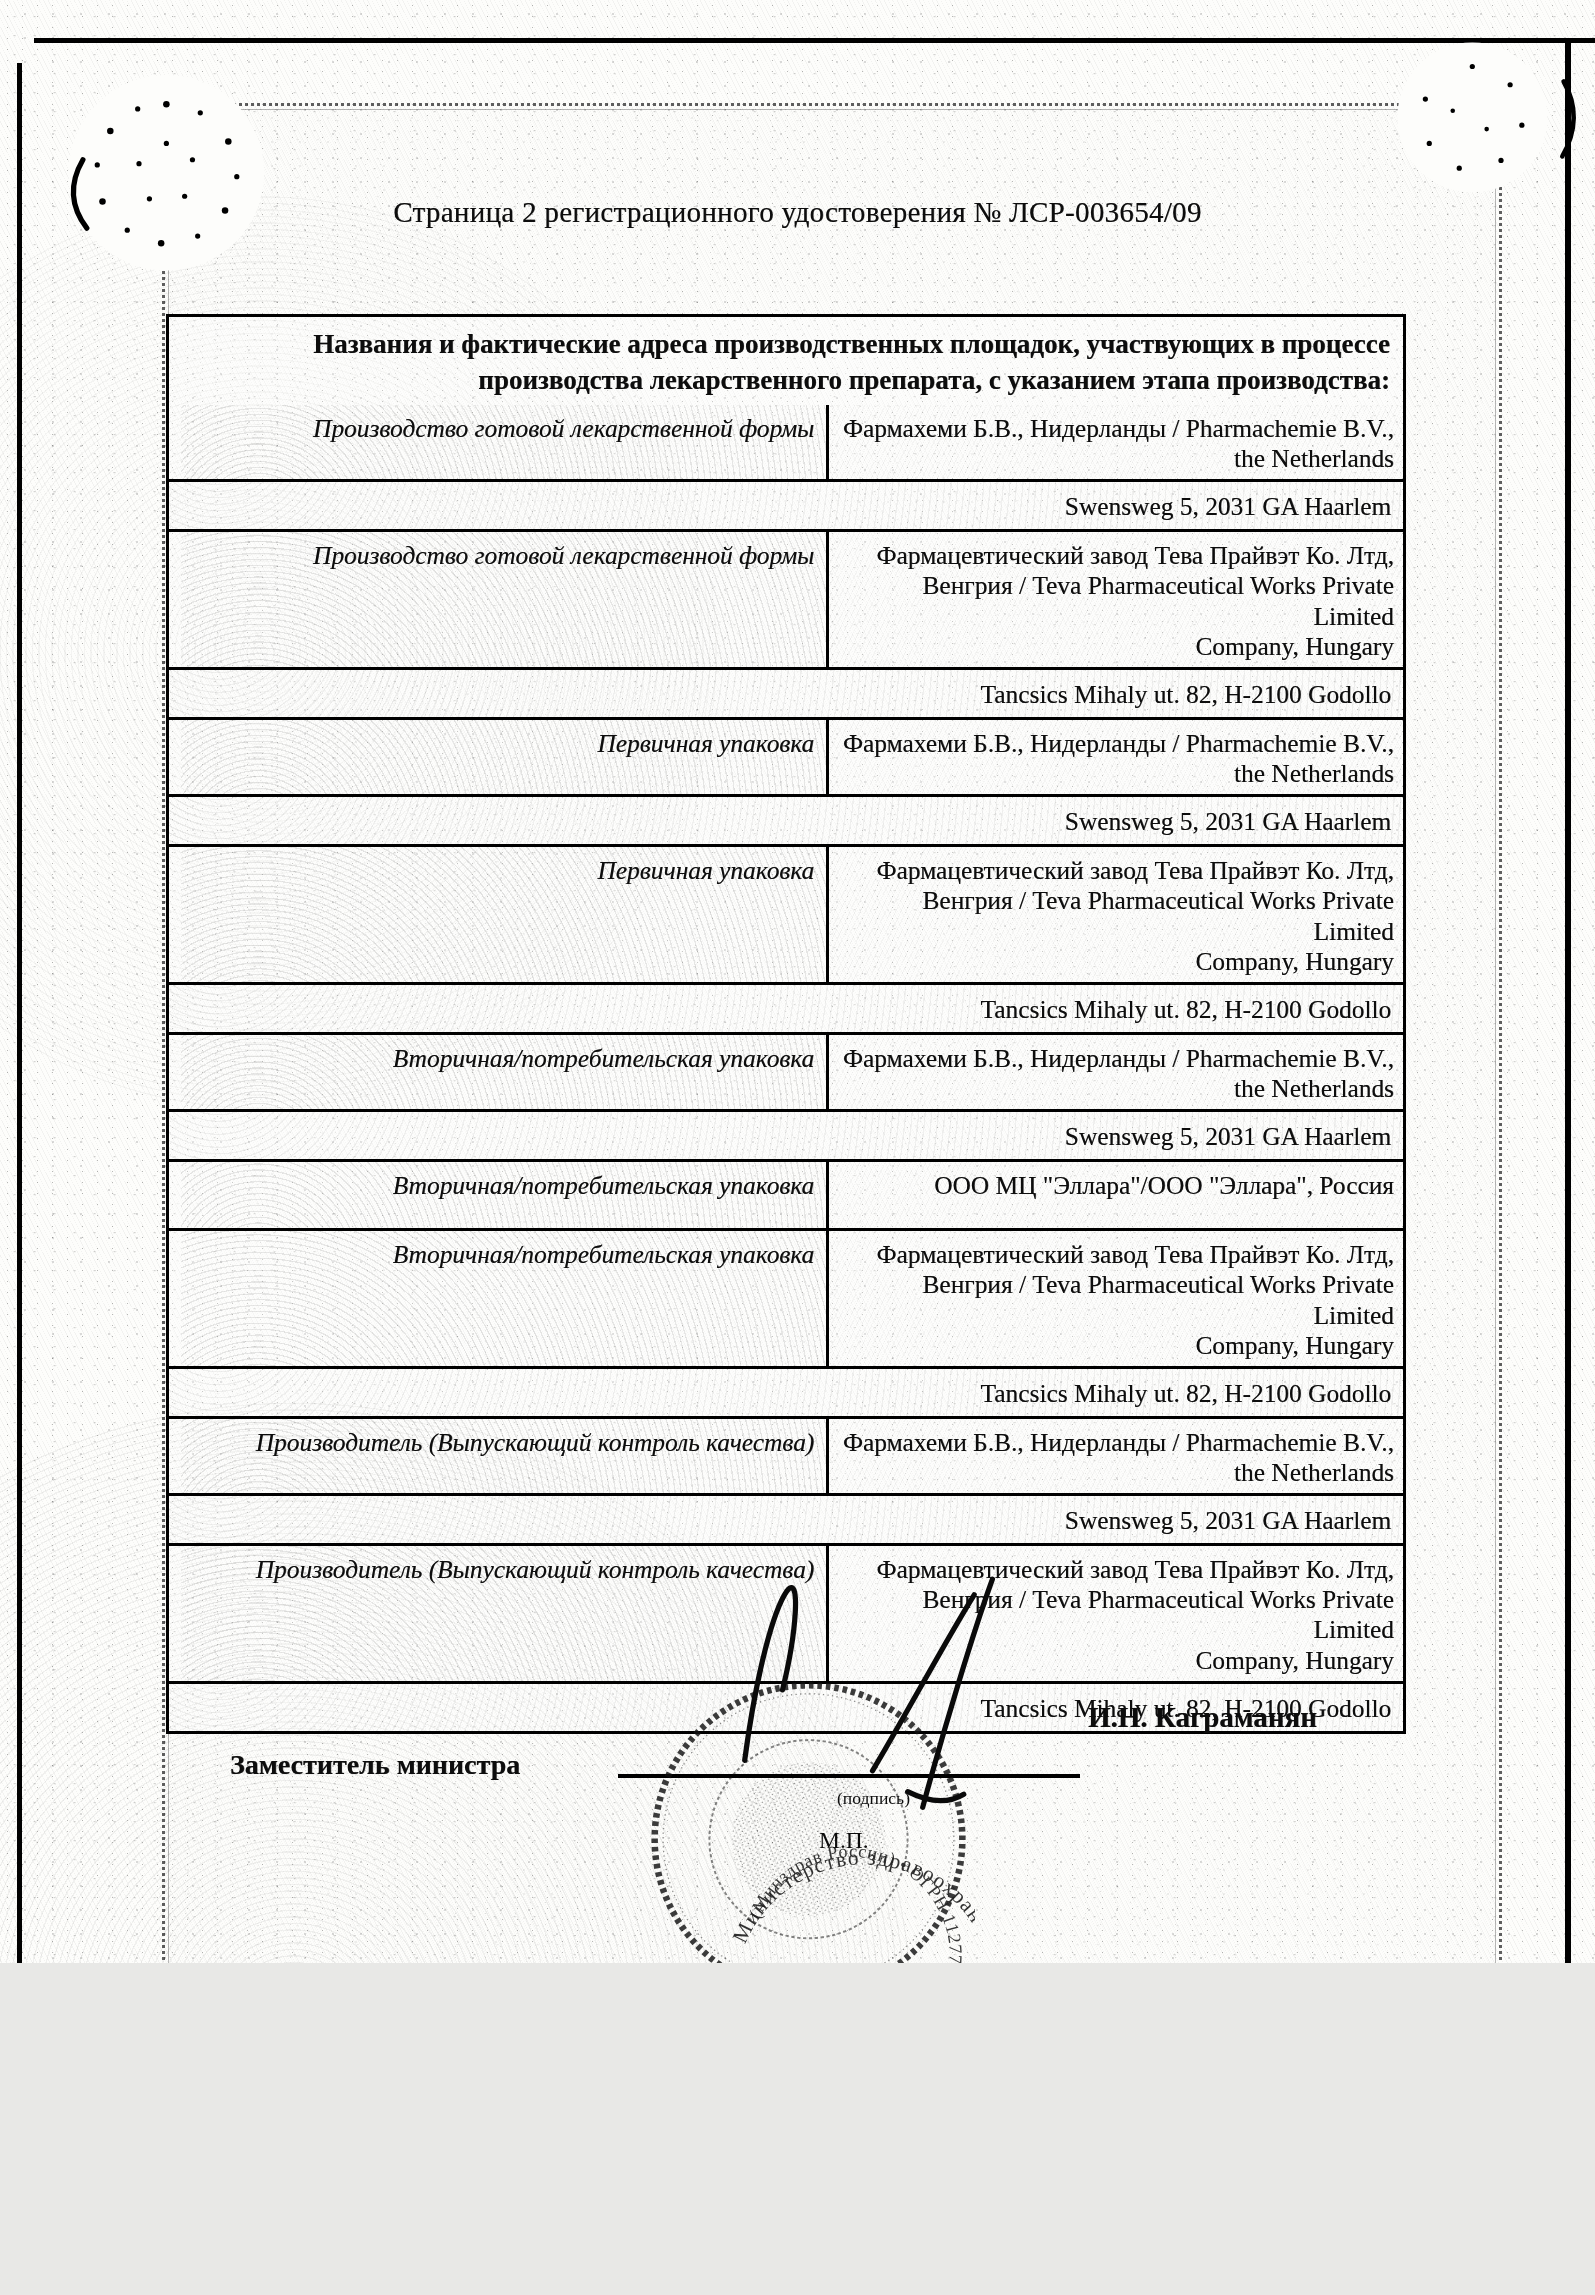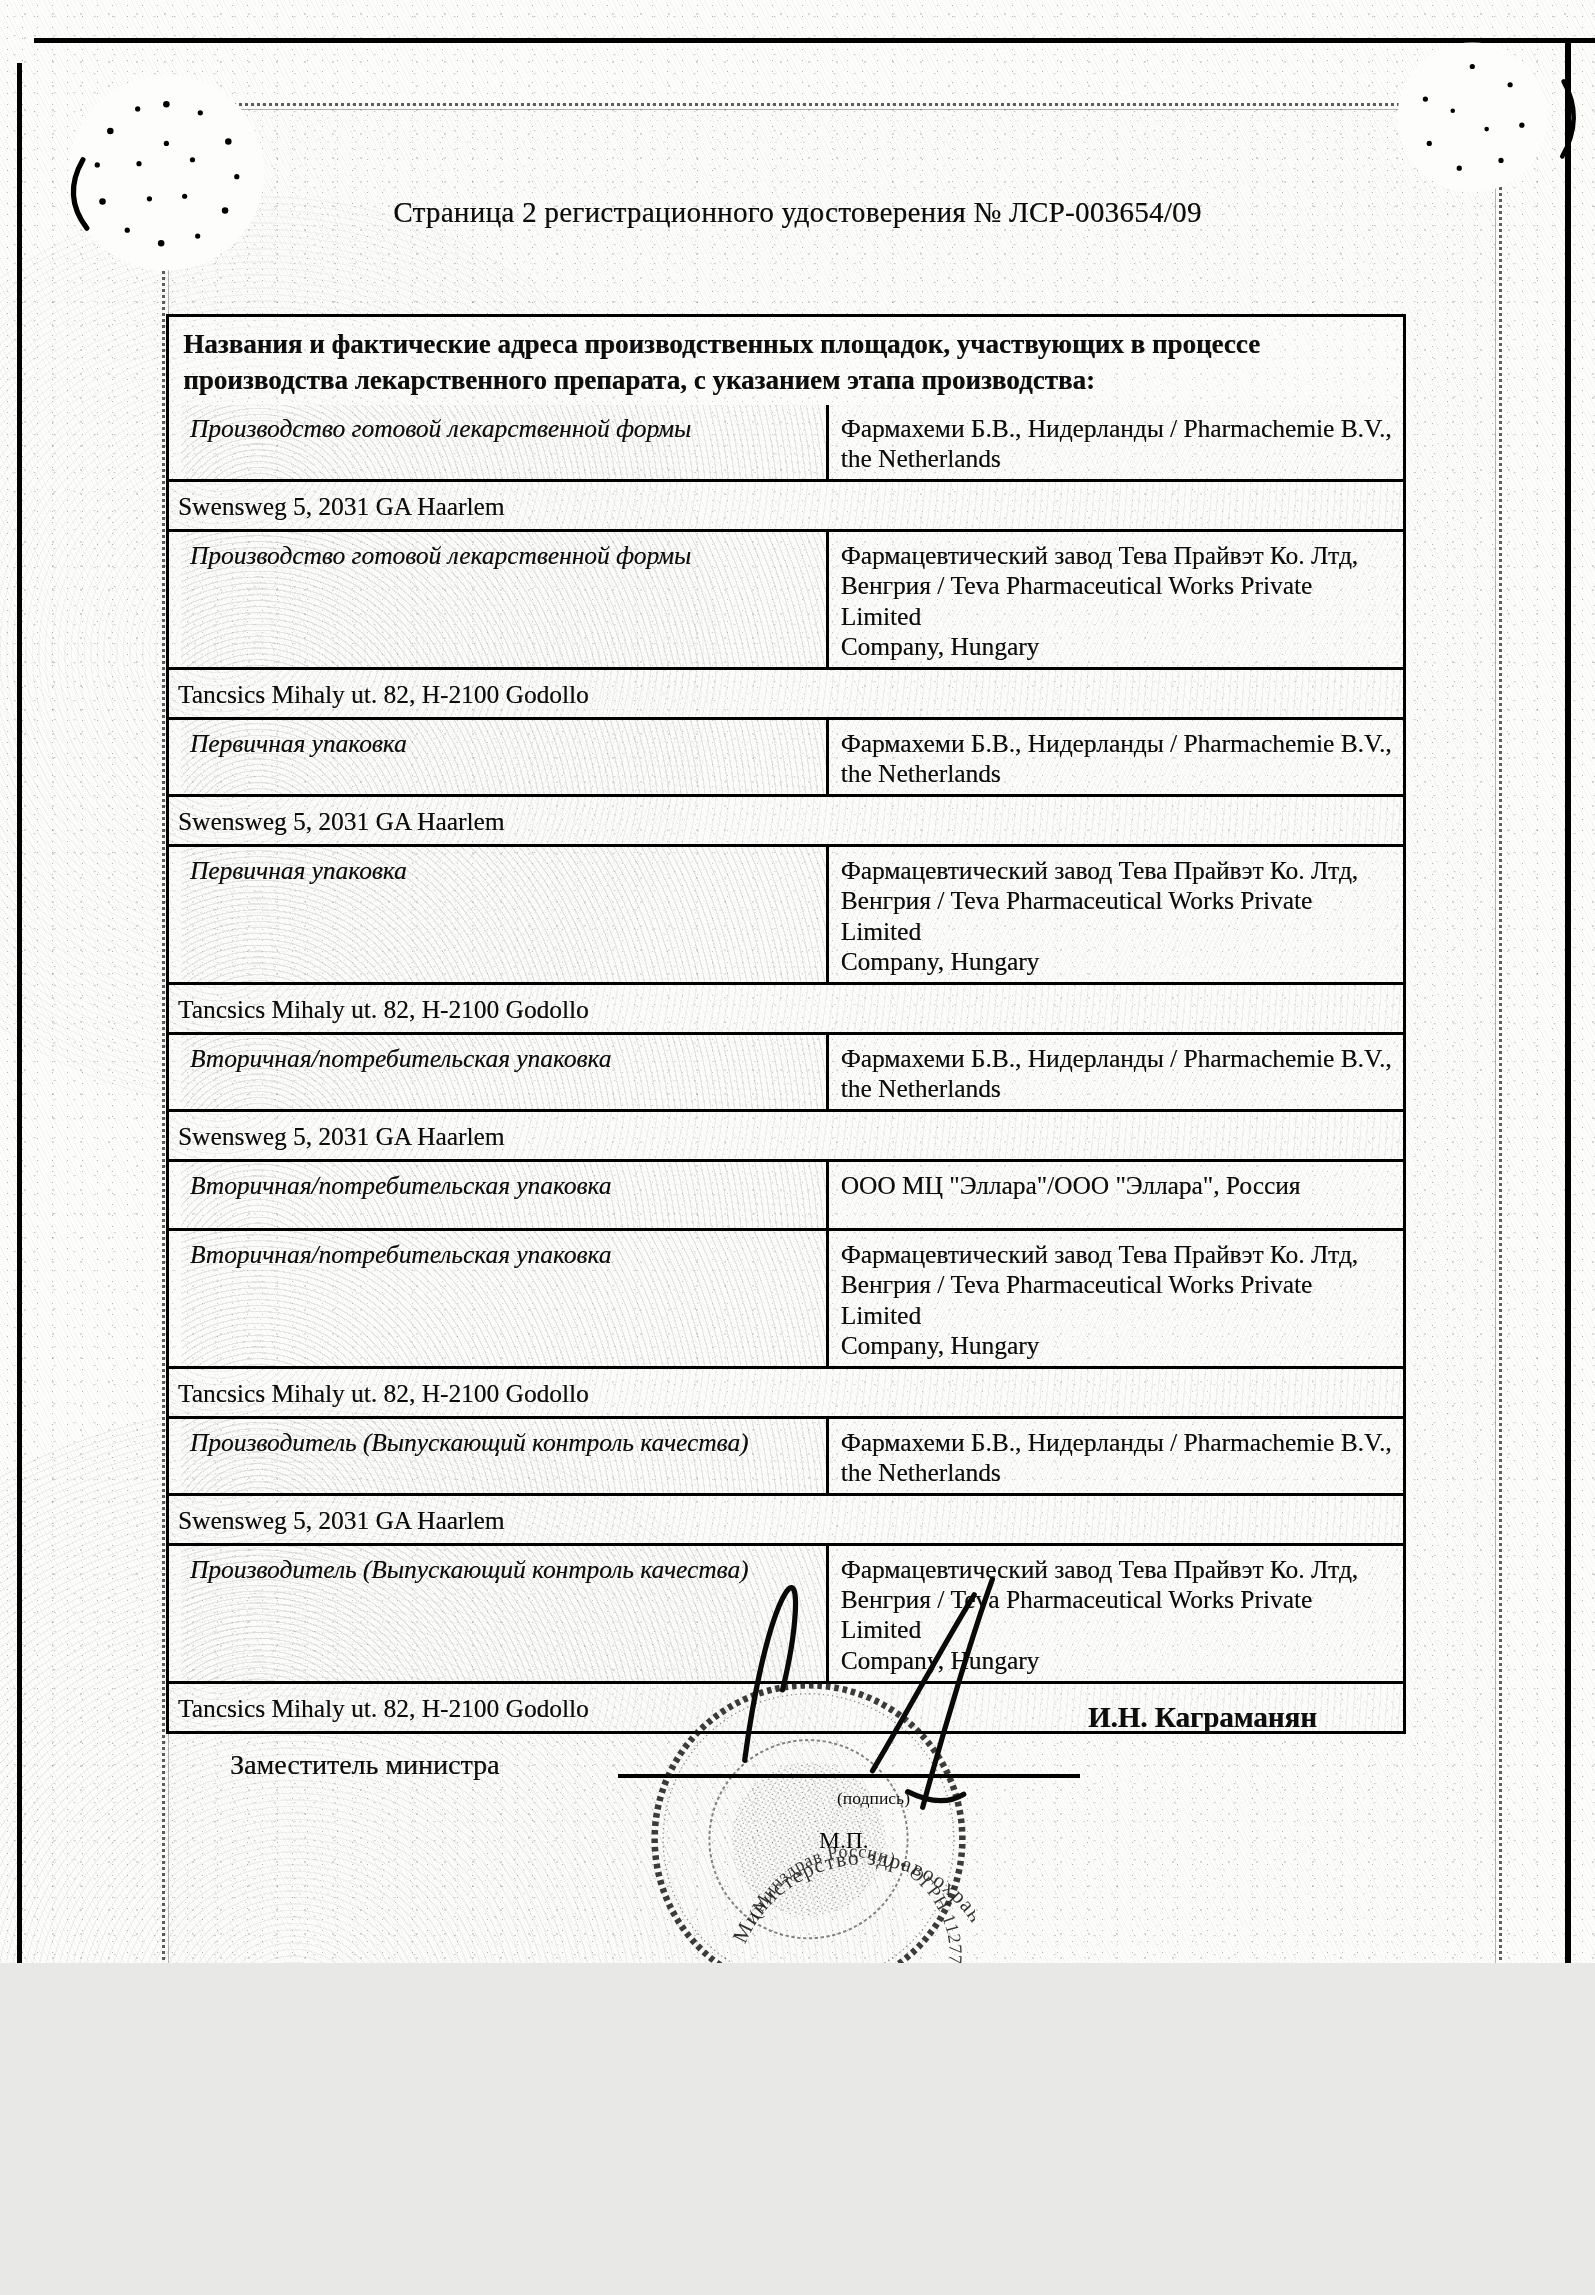--- a/index.html
+++ b/index.html
@@ -35,42 +35,42 @@
   .doc-title{
     position:absolute;left:0;right:0;top:196px;text-align:center;z-index:2;
     font-size:29px;letter-spacing:0.3px;
     text-shadow:0.4px 0.4px 0 rgba(0,0,0,.55);
   }
   
   .prod-table{
     position:absolute;left:166px;top:314px;width:1240px;z-index:2;
     border:3.9px solid #000;box-sizing:border-box;background:rgba(255,255,255,.25);
   }
-  .t-row{display:flex;box-sizing:border-box;}
+  .t-row{display:flex;box-sizing:border-box;text-align:right;}
   .t-row + .t-row{border-top:3.3px solid #000;}
   .t-header{
     min-height:87px;padding:10.4px 13px 6.5px 14.3px;box-sizing:border-box;
     font-weight:bold;font-size:27px;line-height:1.32;
     text-shadow:0.4px 0.4px 0 rgba(0,0,0,.5);
   }
   .cell{box-sizing:border-box;font-size:25.4px;line-height:1.2;
         text-shadow:0.3px 0.3px 0 rgba(0,0,0,.5);}
   .cell-stage{
     width:648px;flex:0 0 648px;border-right:3.3px solid #000;
     padding:7.8px 11.7px 5.2px 9px;font-style:italic;
     background:repeating-radial-gradient(circle at 12% 165%, rgba(0,0,0,.085) 0 1.3px, transparent 1.3px 5.9px);
   }
   .cell-mfr{flex:1;padding:7.8px 9px 5.2px 11.7px;white-space:pre-line;
     background:repeating-linear-gradient(115deg, rgba(0,0,0,.04) 0 0.7px, transparent 0.7px 4.6px);}
   .t-row.pair{min-height:69px;padding-left:12px;}
   .t-row.address{min-height:50px;}
   .cell-address{flex:1;padding:9px 11.7px 5.2px 9px;
     background:repeating-radial-gradient(circle at 4% -120%, rgba(0,0,0,.05) 0 1.3px, transparent 1.3px 6.5px);}
   
-  .signer-title{position:absolute;left:230px;top:1749px;font-weight:normal;font-size:28px;z-index:2;
+  .signer-title{position:absolute;left:230px;top:1749px;font-weight:bold;font-size:28px;z-index:2;
     text-shadow:0.4px 0.4px 0 rgba(0,0,0,.55);}
   .signer-name{position:absolute;left:1088px;top:1701px;font-weight:bold;font-size:29px;z-index:2;
     text-shadow:0.4px 0.4px 0 rgba(0,0,0,.55);}
   .sig-line{position:absolute;left:618px;top:1774px;width:462px;height:3.9px;background:#000;z-index:2;}
   .sig-caption{position:absolute;left:786px;top:1788px;width:124px;text-align:right;
     font-size:17.6px;z-index:2;}
   .seal-caption{position:absolute;left:819px;top:1821px;font-size:23.5px;z-index:2;margin-top:6px;}
   .stamp-svg{position:absolute;left:642px;top:1671px;z-index:3;opacity:.93;}
   .overlay-svg{position:absolute;left:0;top:0;z-index:4;pointer-events:none;}
   

